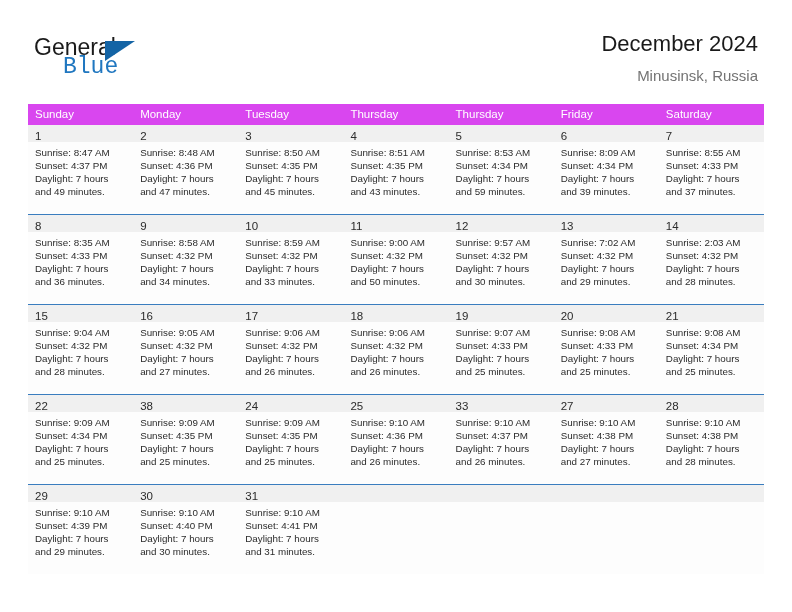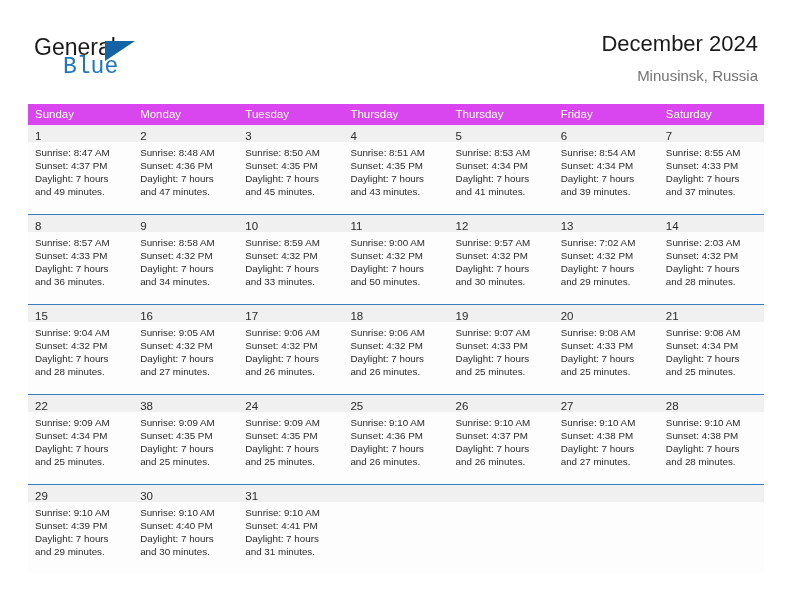--- a/index.html
+++ b/index.html
@@ -236,29 +236,29 @@
               </div>
             </div>
           </td>
           <td>
             <div class="cell">
               <div class="daynum-band"><span class="daynum">5</span></div>
               <div class="cell-lines">
                 <div class="cell-line">Sunrise: 8:53 AM</div>
                 <div class="cell-line">Sunset: 4:34 PM</div>
                 <div class="cell-line">Daylight: 7 hours</div>
-                <div class="cell-line">and 41 minutes.</div>
+                <div class="cell-line">and 59 minutes.</div>
               </div>
             </div>
           </td>
           <td>
             <div class="cell">
               <div class="daynum-band"><span class="daynum">6</span></div>
               <div class="cell-lines">
-                <div class="cell-line">Sunrise: 8:54 AM</div>
+                <div class="cell-line">Sunrise: 8:09 AM</div>
                 <div class="cell-line">Sunset: 4:34 PM</div>
                 <div class="cell-line">Daylight: 7 hours</div>
                 <div class="cell-line">and 39 minutes.</div>
               </div>
             </div>
           </td>
           <td>
             <div class="cell">
               <div class="daynum-band"><span class="daynum">7</span></div>
               <div class="cell-lines">
@@ -268,21 +268,21 @@
                 <div class="cell-line">and 37 minutes.</div>
               </div>
             </div>
           </td>
         </tr>
         <tr class="week-row">
           <td>
             <div class="cell">
               <div class="daynum-band"><span class="daynum">8</span></div>
               <div class="cell-lines">
-                <div class="cell-line">Sunrise: 8:57 AM</div>
+                <div class="cell-line">Sunrise: 8:35 AM</div>
                 <div class="cell-line">Sunset: 4:33 PM</div>
                 <div class="cell-line">Daylight: 7 hours</div>
                 <div class="cell-line">and 36 minutes.</div>
               </div>
             </div>
           </td>
           <td>
             <div class="cell">
               <div class="daynum-band"><span class="daynum">9</span></div>
               <div class="cell-lines">
@@ -468,21 +468,21 @@
               <div class="cell-lines">
                 <div class="cell-line">Sunrise: 9:10 AM</div>
                 <div class="cell-line">Sunset: 4:36 PM</div>
                 <div class="cell-line">Daylight: 7 hours</div>
                 <div class="cell-line">and 26 minutes.</div>
               </div>
             </div>
           </td>
           <td>
             <div class="cell">
-              <div class="daynum-band"><span class="daynum">26</span></div>
+              <div class="daynum-band"><span class="daynum">33</span></div>
               <div class="cell-lines">
                 <div class="cell-line">Sunrise: 9:10 AM</div>
                 <div class="cell-line">Sunset: 4:37 PM</div>
                 <div class="cell-line">Daylight: 7 hours</div>
                 <div class="cell-line">and 26 minutes.</div>
               </div>
             </div>
           </td>
           <td>
             <div class="cell">

